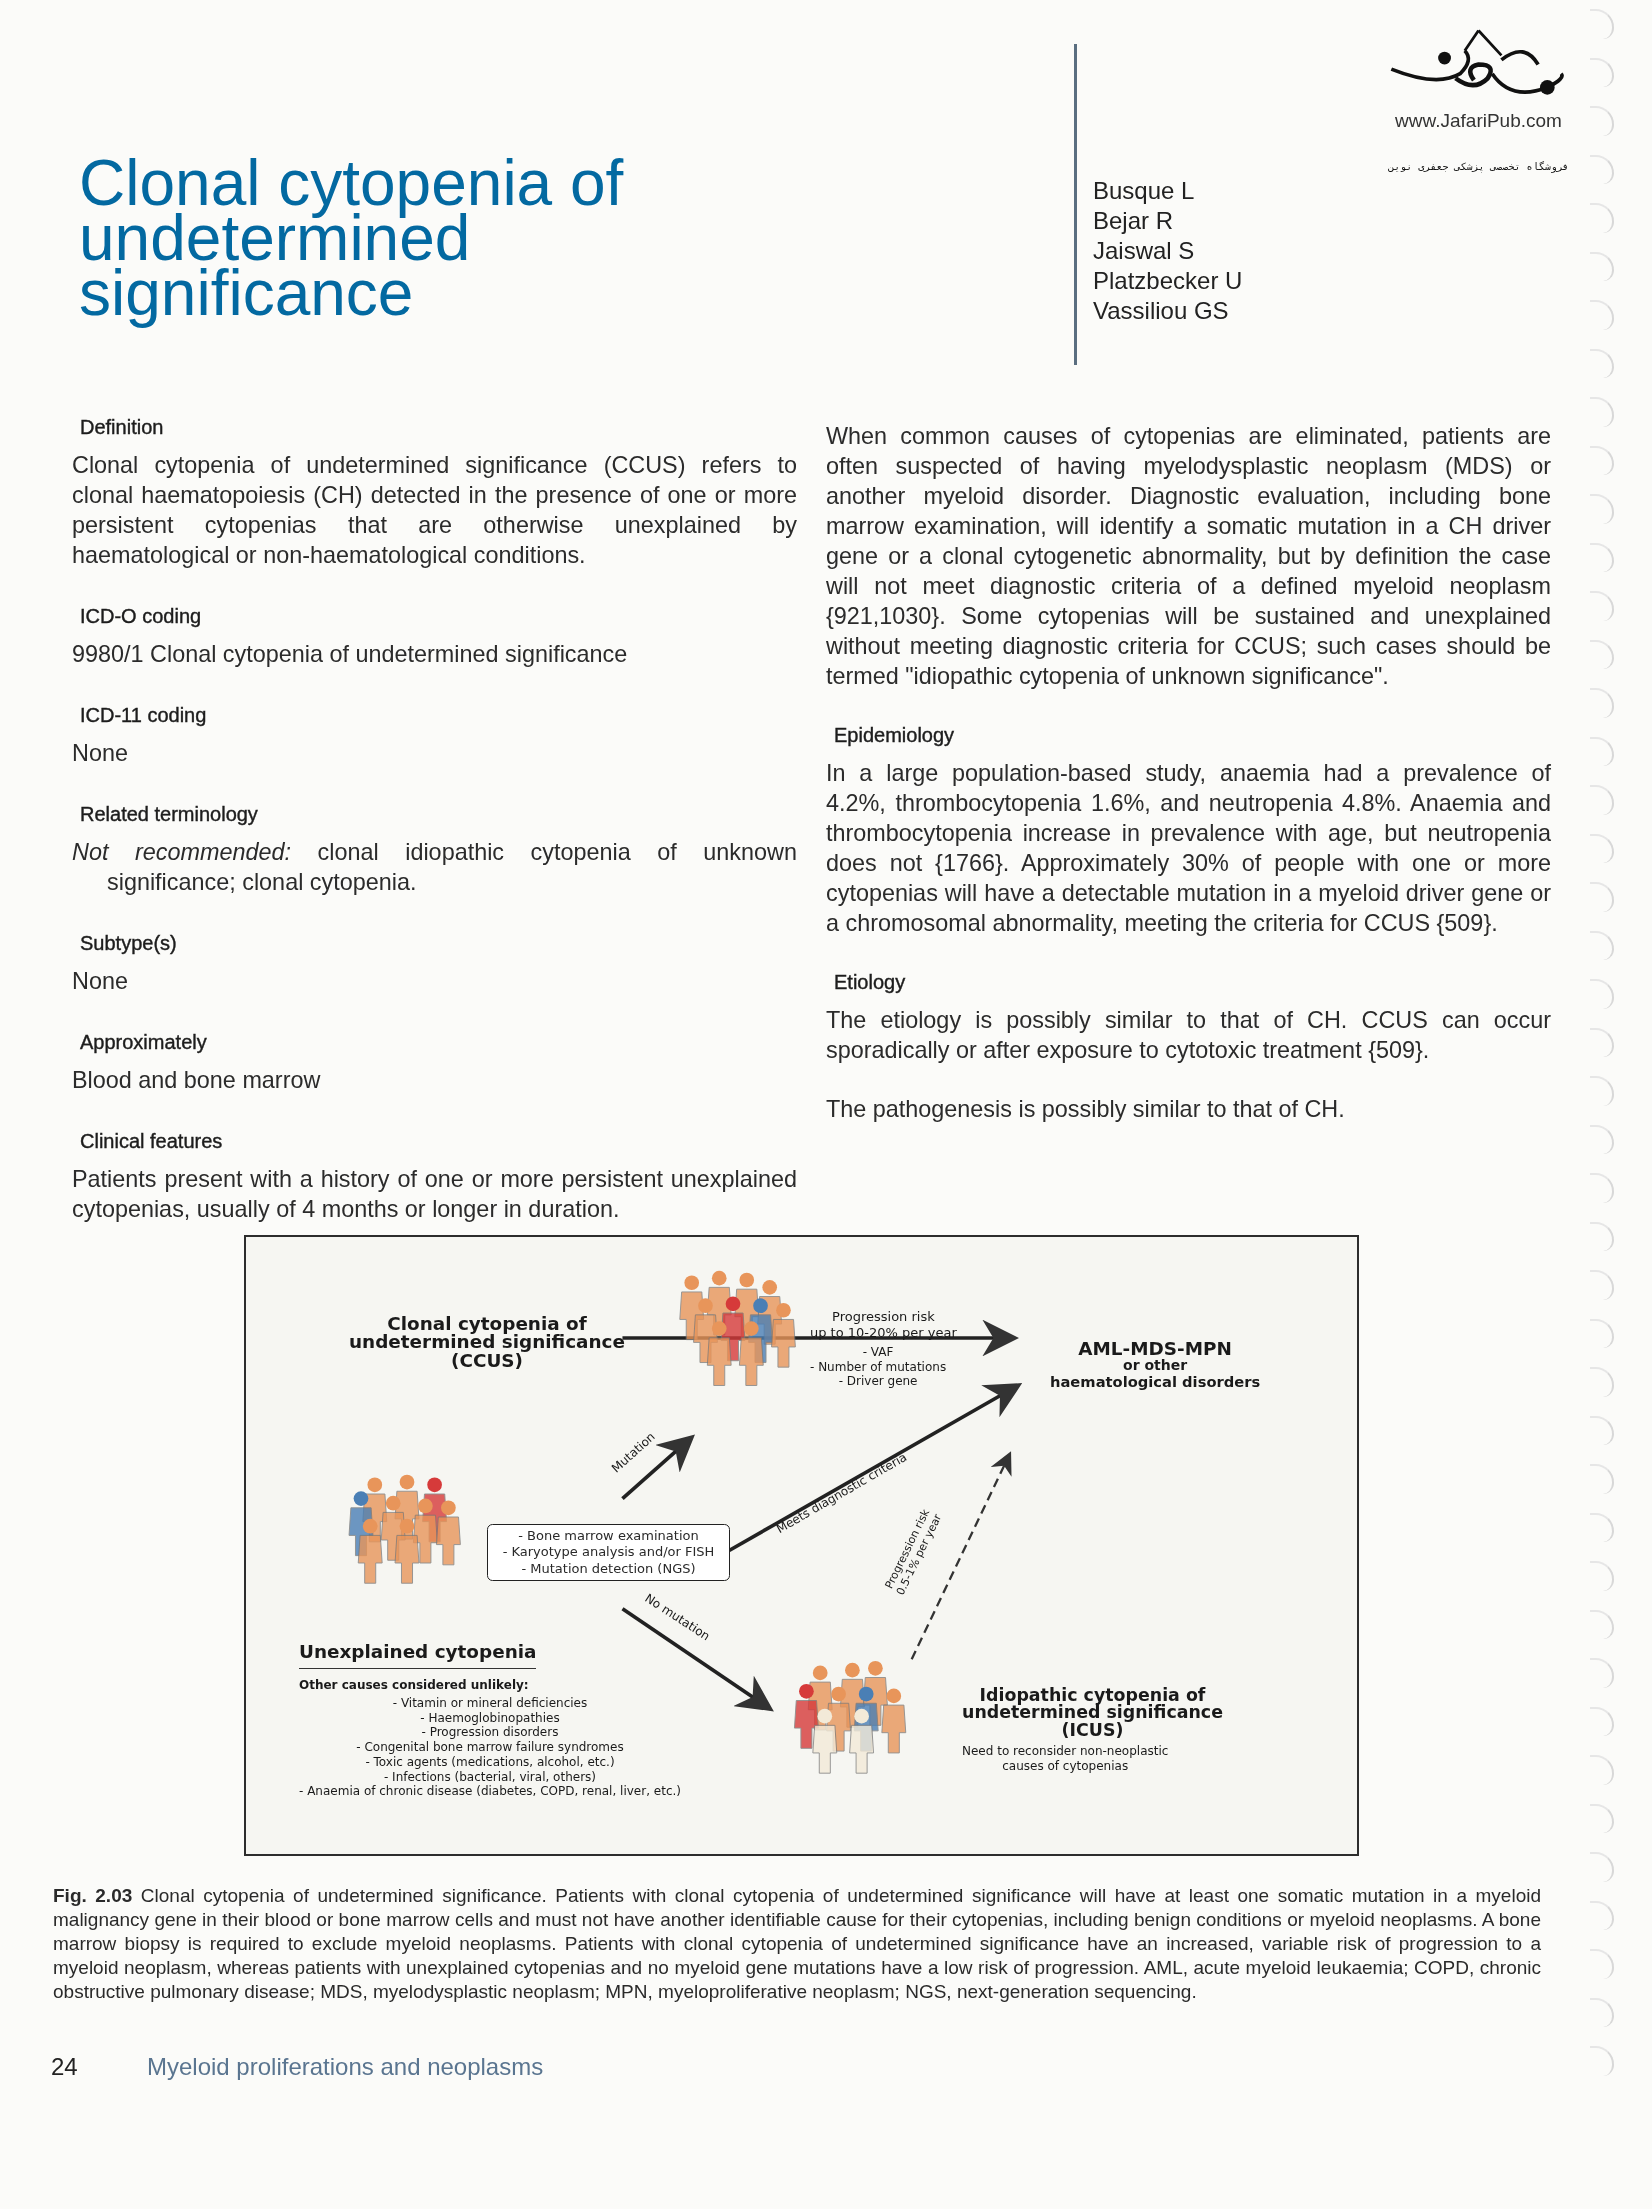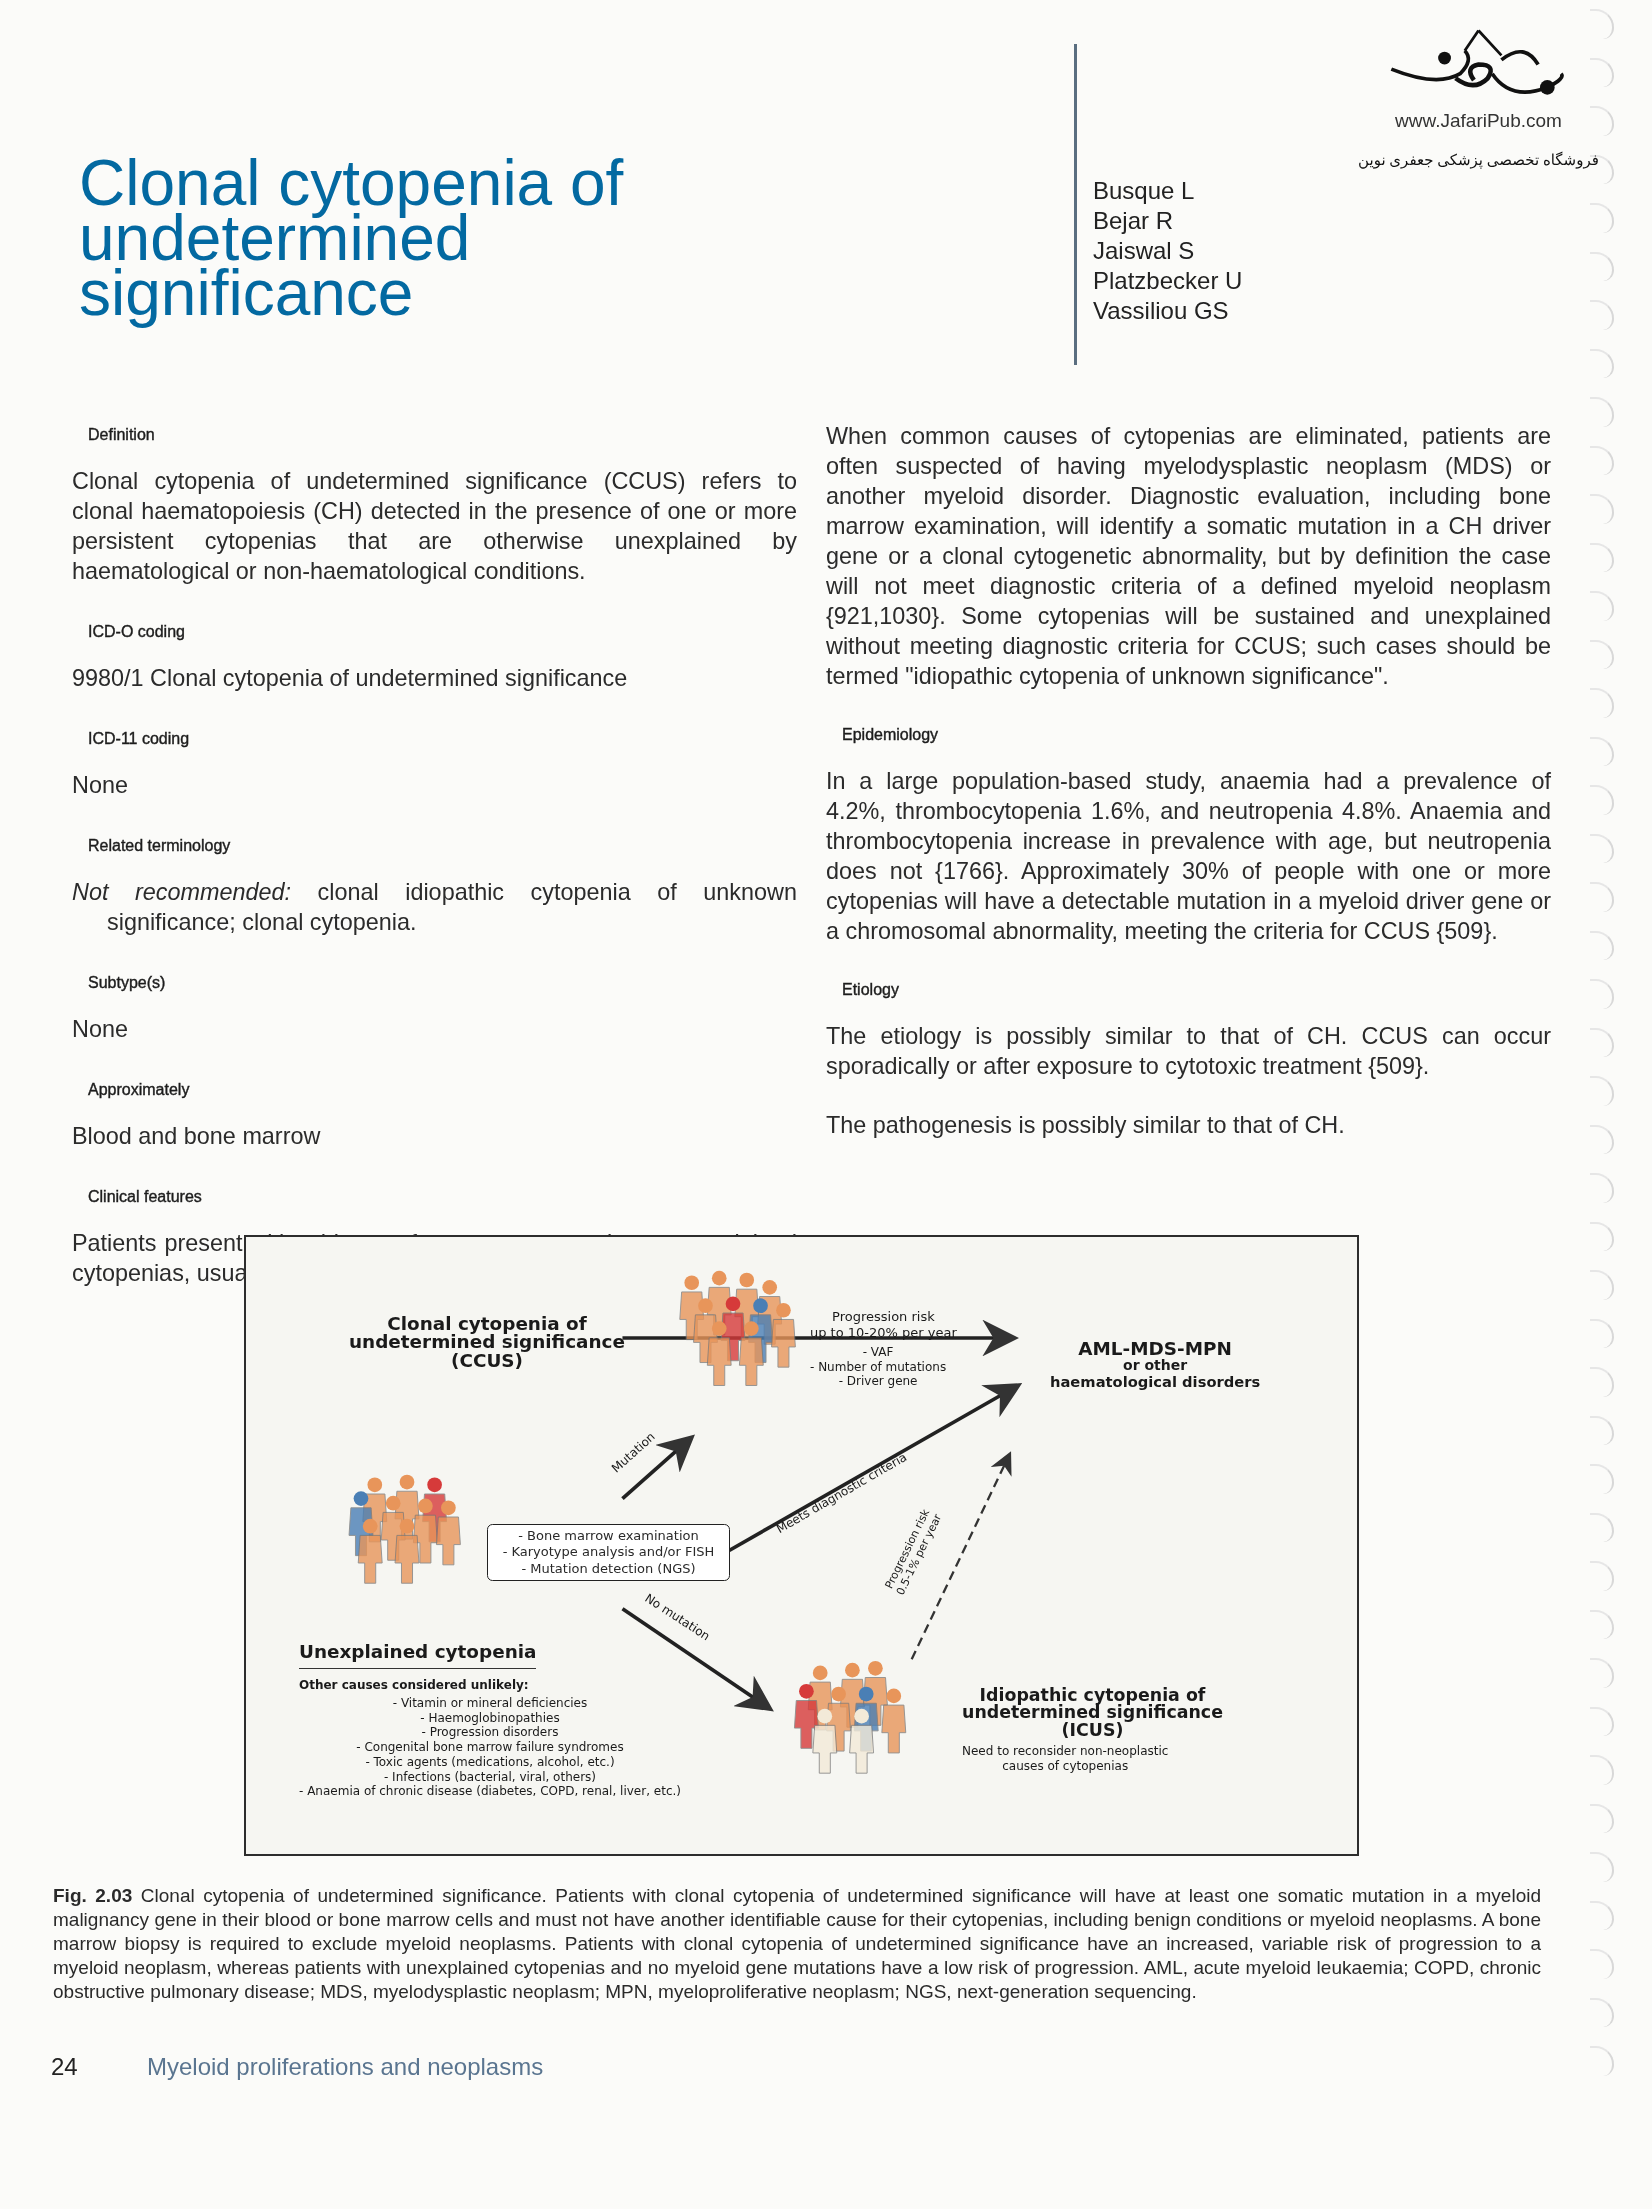--- a/index.html
+++ b/index.html
@@ -7,27 +7,27 @@
          font-family:"Liberation Sans", sans-serif; color:#2a2a2a; }
   .abs { position:absolute; }
   
   .rings { position:absolute; right:26px; top:9.2px; width:37px; }
   .ring { width:22px; height:27.5px; border-right:2.8px solid #d8d8d8; border-top:2.8px solid #e6e6e6;
           border-radius:0 18.4px 11px 0; margin-bottom:19px; }
   
   .logo { left:1350px; top:23px; width:257px; text-align:center; }
   .logo svg { display:block; margin:0 auto; }
   .logo .url { font-size:19px; color:#333; margin-top:3.7px; }
-  .logo .fa { font-size:15px; color:#111; margin-top:19px; direction:rtl; font-family:Liberation Serif, serif; }
+  .logo .fa { font-size:10px; color:#111; margin-top:29px; direction:rtl; font-family:Liberation Mono, monospace; }
   
   .title { left:79px; top:156px; width:826px; font-size:64px; line-height:55px; color:#0369a1; font-weight:normal; }
   .vline { left:1074px; top:44px; width:2.8px; height:321px; background:#5a6e80; }
   .authors { left:1093px; top:176px; font-size:24px; line-height:30px; color:#222; }
   .col { position:absolute; font-size:23.4px; line-height:30px; color:#2b2b2b; }
-  .col h3 { margin:16px; font-size:16px; font-weight:normal; color:#1d1d1d; -webkit-text-stroke:0.4px #1d1d1d; }
+  .col h3 { margin:8px; font-size:20px; font-weight:normal; color:#1d1d1d; -webkit-text-stroke:0.4px #1d1d1d; }
   .col p { margin:0; text-align:justify; }
   .sec { margin-bottom:31px; }
   .left { left:72px; top:404px; width:725px; }
   .right { left:826px; top:421px; width:725px; }
   .right .sec { margin-bottom:29px; }
   .hang { padding-left:35px; text-indent:-35px; }
   
   .figure { left:244px; top:1235px; width:1111px; height:617px; border:2.8px solid #2d2d2d; background:#f6f6f2;text-align:center; }
   .fig-text { position:absolute; font-family:"DejaVu Sans", sans-serif; color:#1a1a1a; }
   .fig-bold { font-weight:bold; }

